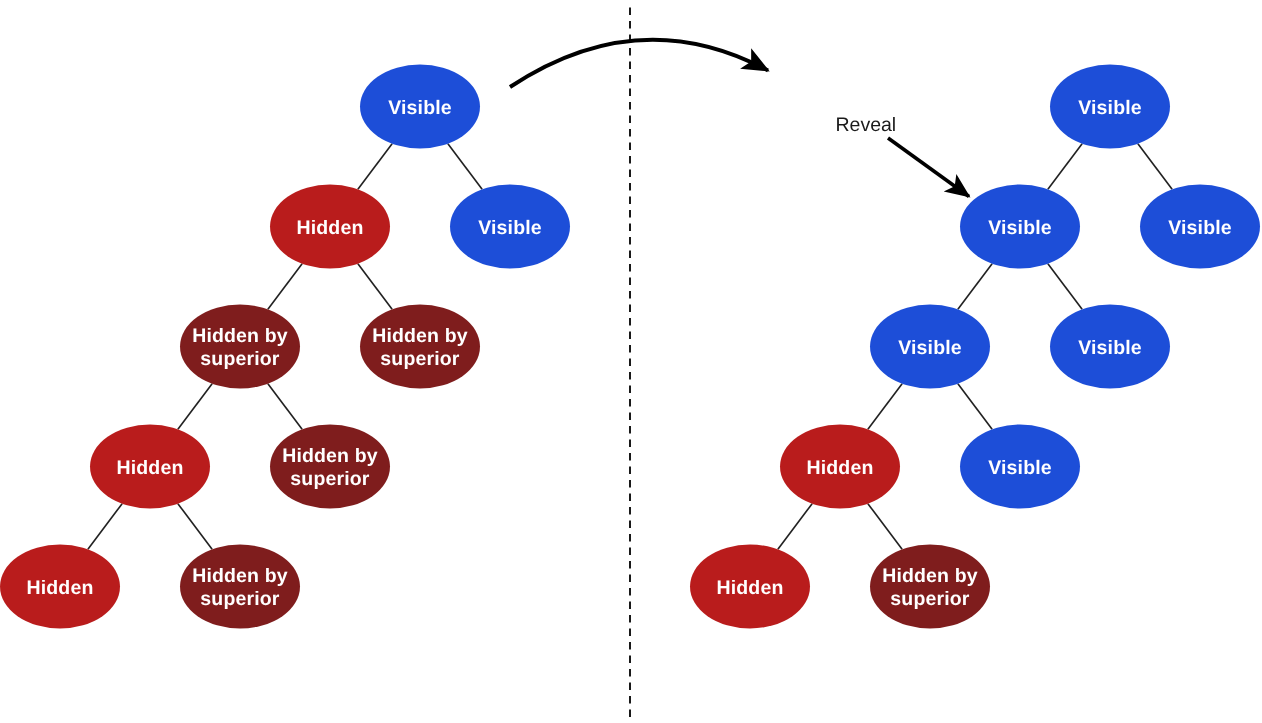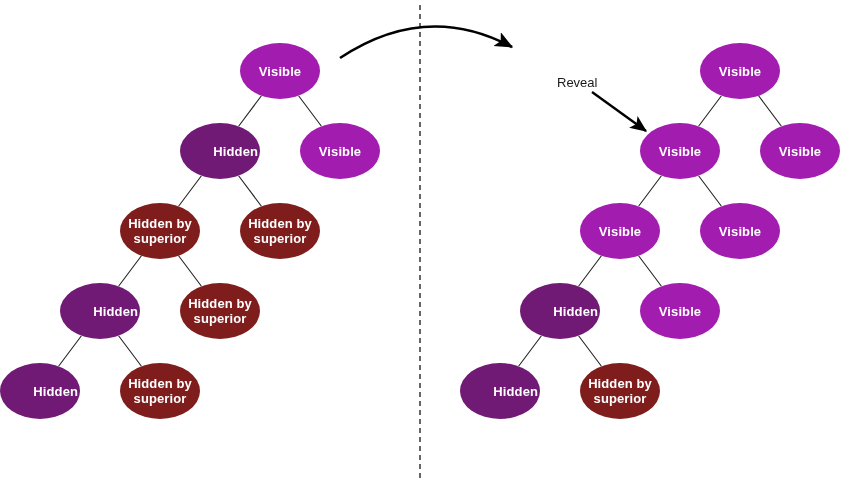--- a/index.html
+++ b/index.html
@@ -35,22 +35,22 @@
     justify-content: center;
     text-align: center;
     color: #ffffff;
     font-weight: bold;
     font-size: 13px;
     line-height: 15px;
     letter-spacing: 0.1px;
     box-sizing: border-box;
     z-index: 2;
   }
-  .node.visible  { background: #a21caf; }
-  .node.hidden   { background: #701a75; justify-content: flex-end; }
+  .node.visible  { background: #1d4ed8; }
+  .node.hidden   { background: #b91c1c; }
   .node.hiddensup{ background: #7f1d1d; }
   .node .label { display: block; padding: 0 2px; }
   .reveal-label {
     position: absolute;
     font-size: 13px;
     font-weight: normal;
     color: #1a1a1a;
     white-space: nowrap;
     z-index: 3;
   }

